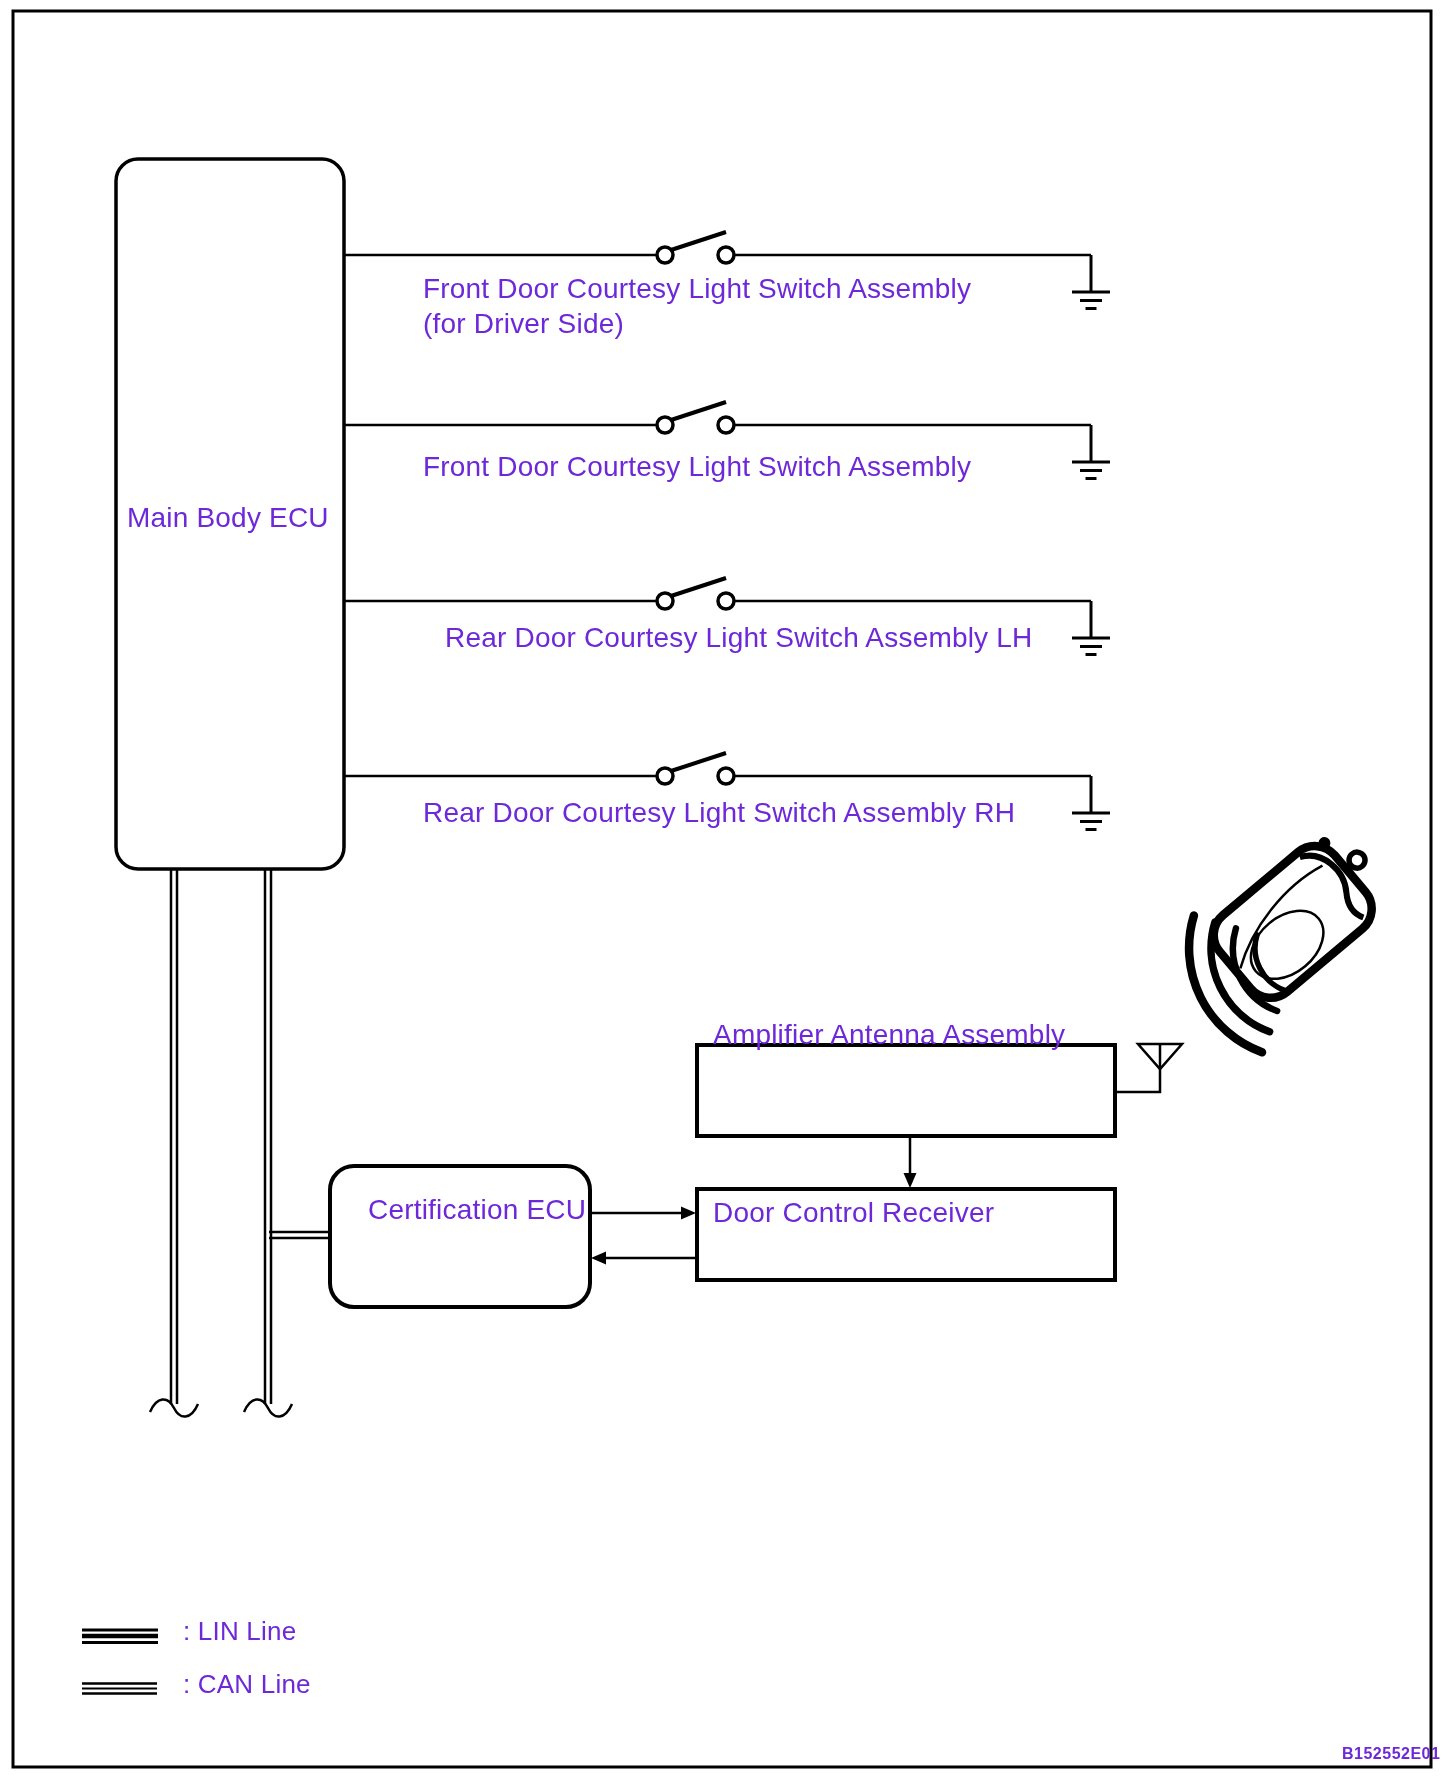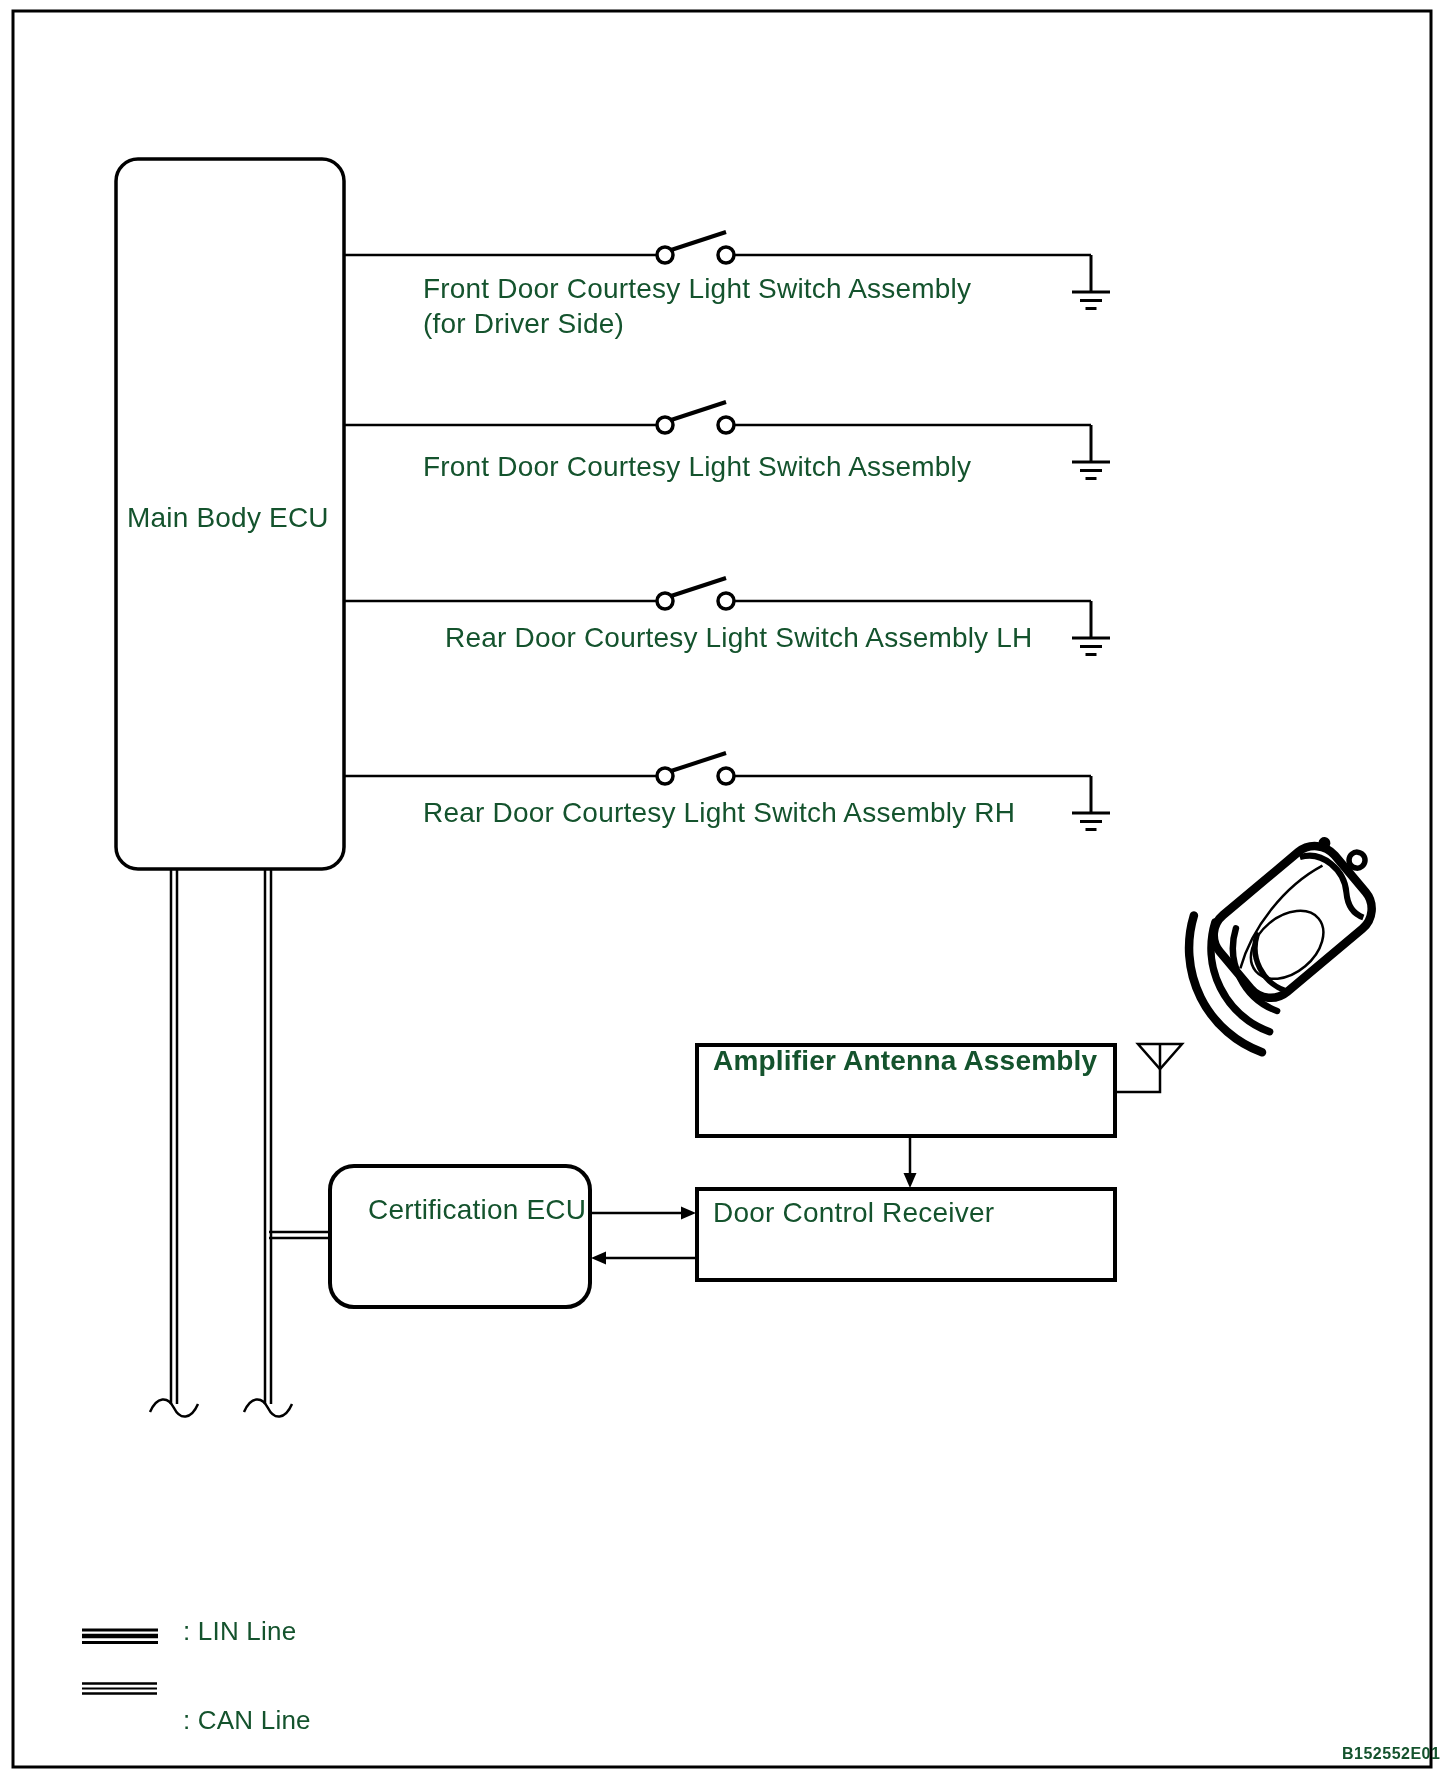--- a/index.html
+++ b/index.html
@@ -18,21 +18,21 @@
   }
   .page svg.art {
     position: absolute;
     left: 0;
     top: 0;
   }
   .lbl {
     position: absolute;
     font-size: 28px;
     line-height: 34px;
-    color: #14532d;
+    color: #6d28d9;
     white-space: nowrap;
     letter-spacing: 0.2px;
   }
   .lbl.legend {
     font-size: 26px;
   }
   .lbl.code {
     font-size: 16px;
     font-weight: bold;
     letter-spacing: 0.5px;
@@ -185,23 +185,23 @@
   <div class="lbl" style="left:423px; top:307px;">(for Driver Side)</div>
 
   <div class="lbl" style="left:423px; top:450px;">Front Door Courtesy Light Switch Assembly</div>
 
   <div class="lbl" style="left:445px; top:621px;">Rear Door Courtesy Light Switch Assembly LH</div>
 
   <div class="lbl" style="left:423px; top:796px;">Rear Door Courtesy Light Switch Assembly RH</div>
 
   <div class="lbl" style="left:347px; top:1193px;margin-left:21px;">Certification ECU</div>
 
-  <div class="lbl" style="left:713px; top:1044px;font-weight:bold;">Amplifier Antenna Assembly</div>
+  <div class="lbl" style="left:713px; top:1018px;">Amplifier Antenna Assembly</div>
 
   <div class="lbl" style="left:713px; top:1196px;">Door Control Receiver</div>
 
   <div class="lbl legend" style="left:183px; top:1614px;">: LIN Line</div>
 
-  <div class="lbl legend" style="left:183px; top:1667px;margin-top:36px;">: CAN Line</div>
+  <div class="lbl legend" style="left:183px; top:1667px;">: CAN Line</div>
 
   <div class="lbl code" style="left:1342px; top:1737px;">B152552E01</div>
 
 </div>
 
 </body></html>

